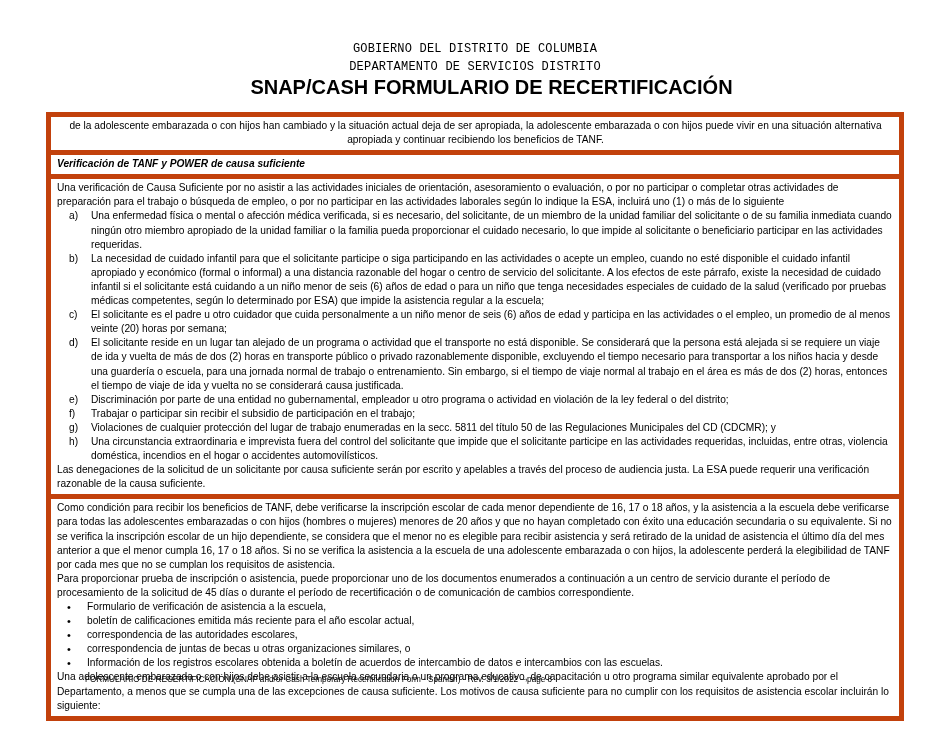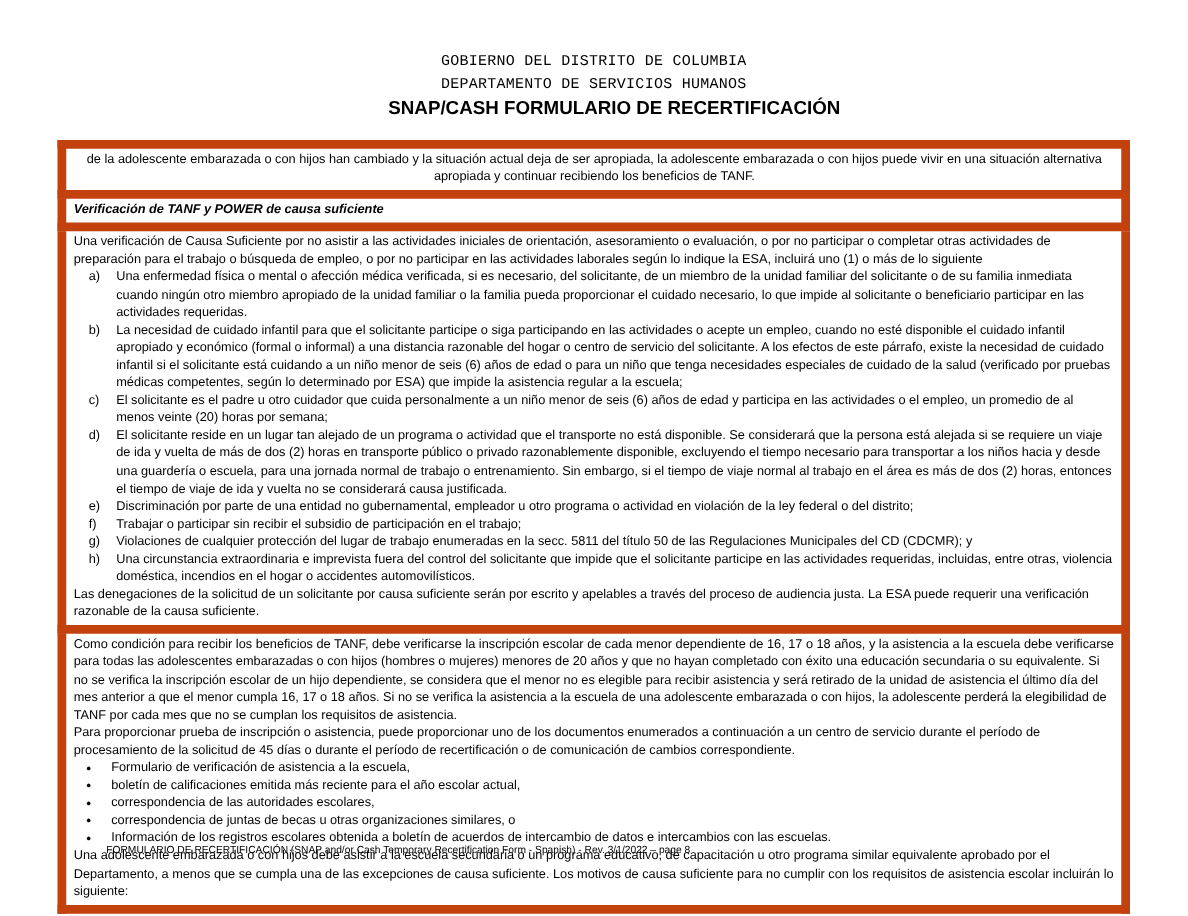--- a/index.html
+++ b/index.html
@@ -31,35 +31,35 @@
   .doc-header .line1,
   .doc-header .line2 {
     font-family: Liberation Mono, monospace;
     font-size: 12px;
     line-height: 18px;
     letter-spacing: 0.2px;
   }
   .doc-header .line3 {
     font-family: "Liberation Sans", sans-serif;
     font-weight: bold;
-    font-size: 15px;
+    font-size: 20px;
     line-height: 20px;
     margin-top: 1px;
     padding-left: 33px;
   }
 
   
   .form-table {
     margin: 15px 46px 0 46px;
     border-collapse: collapse;
     width: 858px;
     table-layout: fixed;
   }
   .form-table td {
-    border: 7px solid #c2410c;
+    border: 5px solid #c2410c;
     padding: 0;
     vertical-align: top;
   }
   .cell-pad {
     padding: 2px 5px 3px 6px;
   }
   .body-text {
     font-size: 10.2px;
     line-height: 14.1px;
     text-align: left;
@@ -132,21 +132,21 @@
     color: #000000;
   }
 </style>
 </head>
 <body>
 
 <div class="page">
 
   <div class="doc-header">
     <div class="line1">GOBIERNO DEL DISTRITO DE COLUMBIA</div>
-    <div class="line2">DEPARTAMENTO DE SERVICIOS HUMANOS</div>
+    <div class="line2">DEPARTAMENTO DE SERVICIOS DISTRITO</div>
     <div class="line3">SNAP/CASH FORMULARIO DE RECERTIFICACIÓN</div>
   </div>
 
   <table class="form-table">
     <tbody>
       <tr>
         <td>
           <div class="cell-pad body-text">
             <p class="para lead-in">de la adolescente embarazada o con hijos han cambiado y la situación actual deja de ser apropiada, la adolescente embarazada o con hijos puede vivir en una situación alternativa apropiada y continuar recibiendo los beneficios de TANF.</p>
           </div>

